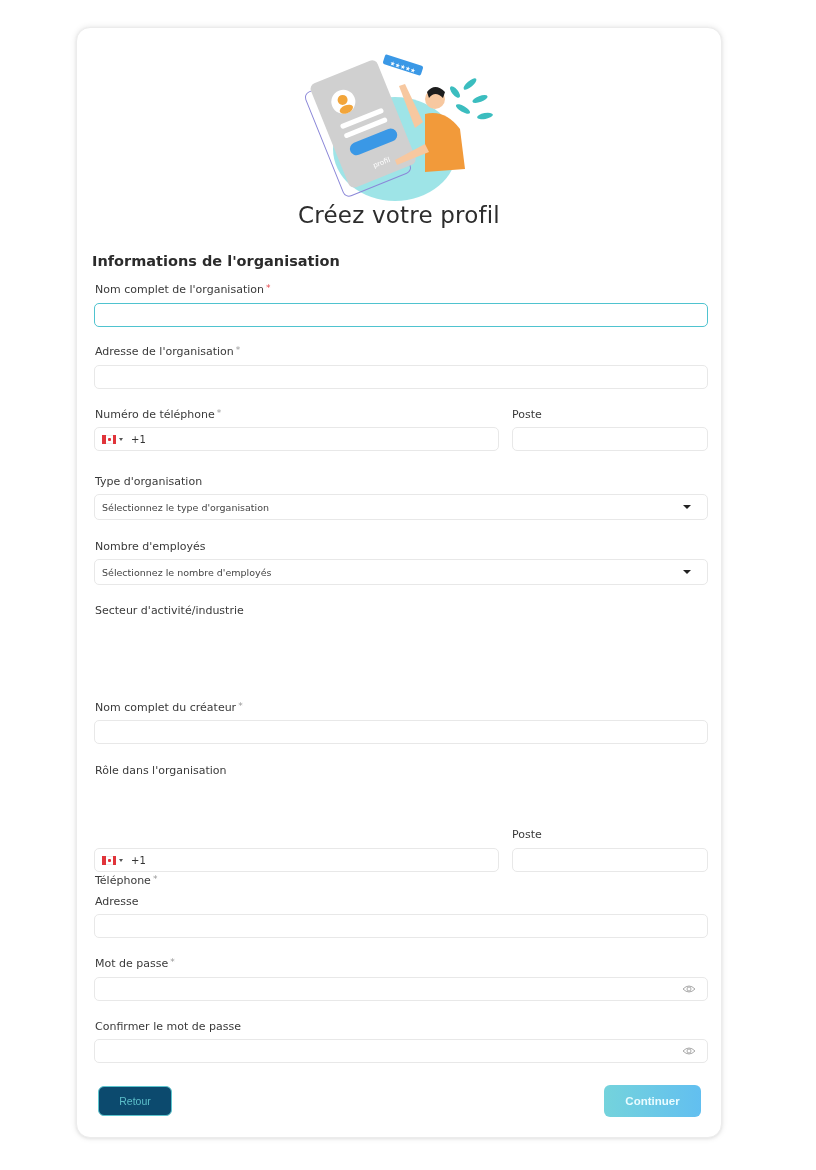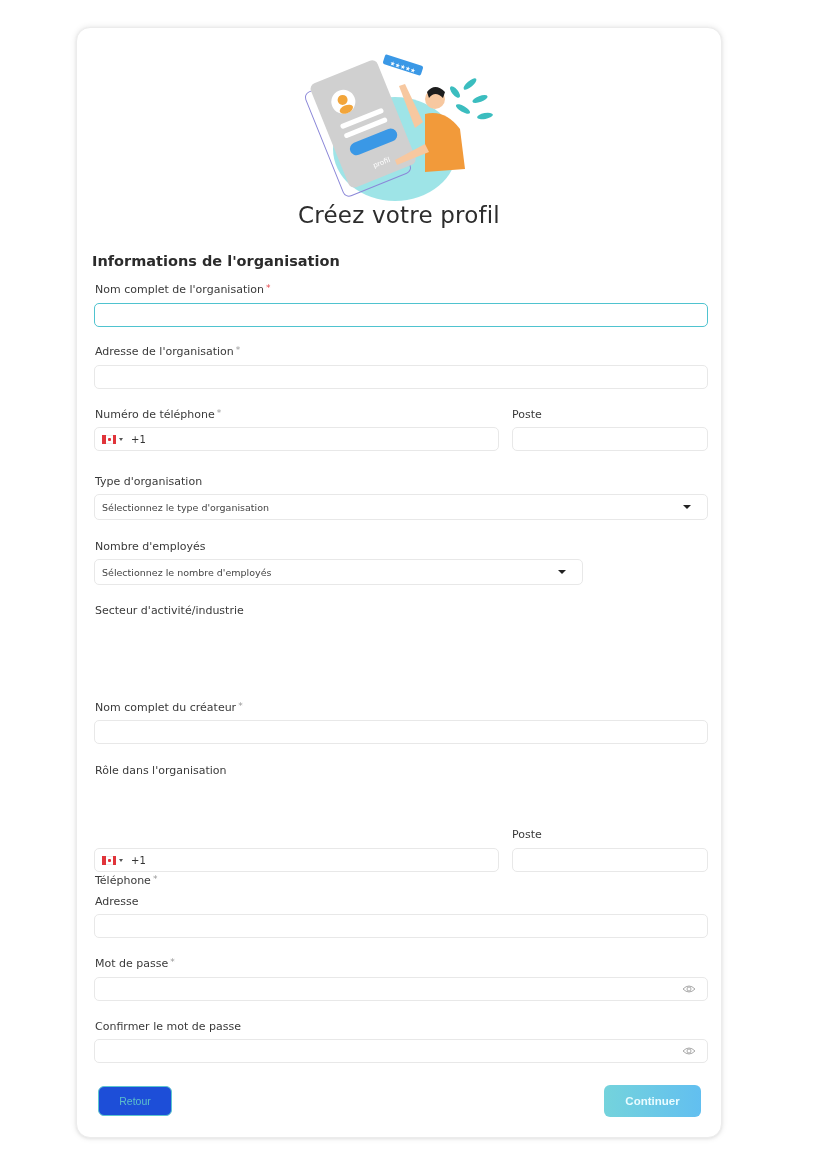--- a/index.html
+++ b/index.html
@@ -25,21 +25,21 @@
   .flag { width: 14px; height: 9px; display: inline-flex; margin-right: 3px; }
   .flag span { display: block; height: 100%; }
   .flag .r { width: 3.5px; background: #e0343a; }
   .flag .w { width: 7px; background: #fff; position: relative; border-top: 0.5px solid #eee; border-bottom: 0.5px solid #eee; }
   .flag .w:after { content: ""; position: absolute; left: 2px; top: 2.5px; width: 3px; height: 3px; background: #e0343a; border-radius: 1px; }
   .mini-caret { width: 0; height: 0; border-left: 2.5px solid transparent; border-right: 2.5px solid transparent; border-top: 3px solid #555; margin-right: 8px; }
   .dial { font-size: 10px; color: #333; }
   .eye { position: absolute; right: 11px; top: 6px; width: 14px; height: 10px; }
   .btn-back {
     position: absolute; left: 21px; top: 1058px; width: 74px; height: 30px; border: 1.2px solid #5cc6cf; border-radius: 6px;
-    background: #1d4ed8; color: #5cbfca; font-size: 10.5px; display: flex; align-items: center; justify-content: center; cursor: pointer;
+    background: #0c4a6e; color: #5cbfca; font-size: 10.5px; display: flex; align-items: center; justify-content: center; cursor: pointer;
   }
   .btn-continue {
     position: absolute; left: 527px; top: 1057px; width: 97px; height: 32px; border: none; border-radius: 6px;
     background: linear-gradient(90deg, #74d3dc, #62bff0); color: #eafcff; font-size: 11.5px; font-weight: 600;
     display: flex; align-items: center; justify-content: center; cursor: pointer;
   }
 </style>
 </head>
 <body>
 
@@ -109,21 +109,21 @@
     <input type="text" value="" style="">
   </div>
 
   <div class="label" style="left:18px; top:447px;">Type d'organisation</div>
   <div class="field" style="left:17px; top:466px; width:614px; height:26px;">
     <span>Sélectionnez le type d'organisation</span>
     <span class="select-caret"></span>
   </div>
 
   <div class="label" style="left:18px; top:512px;">Nombre d'employés</div>
-  <div class="field" style="left:17px; top:531px; width:489px; height:26px;">
+  <div class="field" style="left:17px; top:531px; width:614px; height:26px;">
     <span>Sélectionnez le nombre d'employés</span>
     <span class="select-caret"></span>
   </div>
 
   <div class="label" style="left:18px; top:576px;">Secteur d'activité/industrie</div>
 
 
   <div class="label" style="left:18px; top:673px;">
     <span>Nom complet du créateur</span><span class="req" style="color:#999;">*</span>
   </div>

